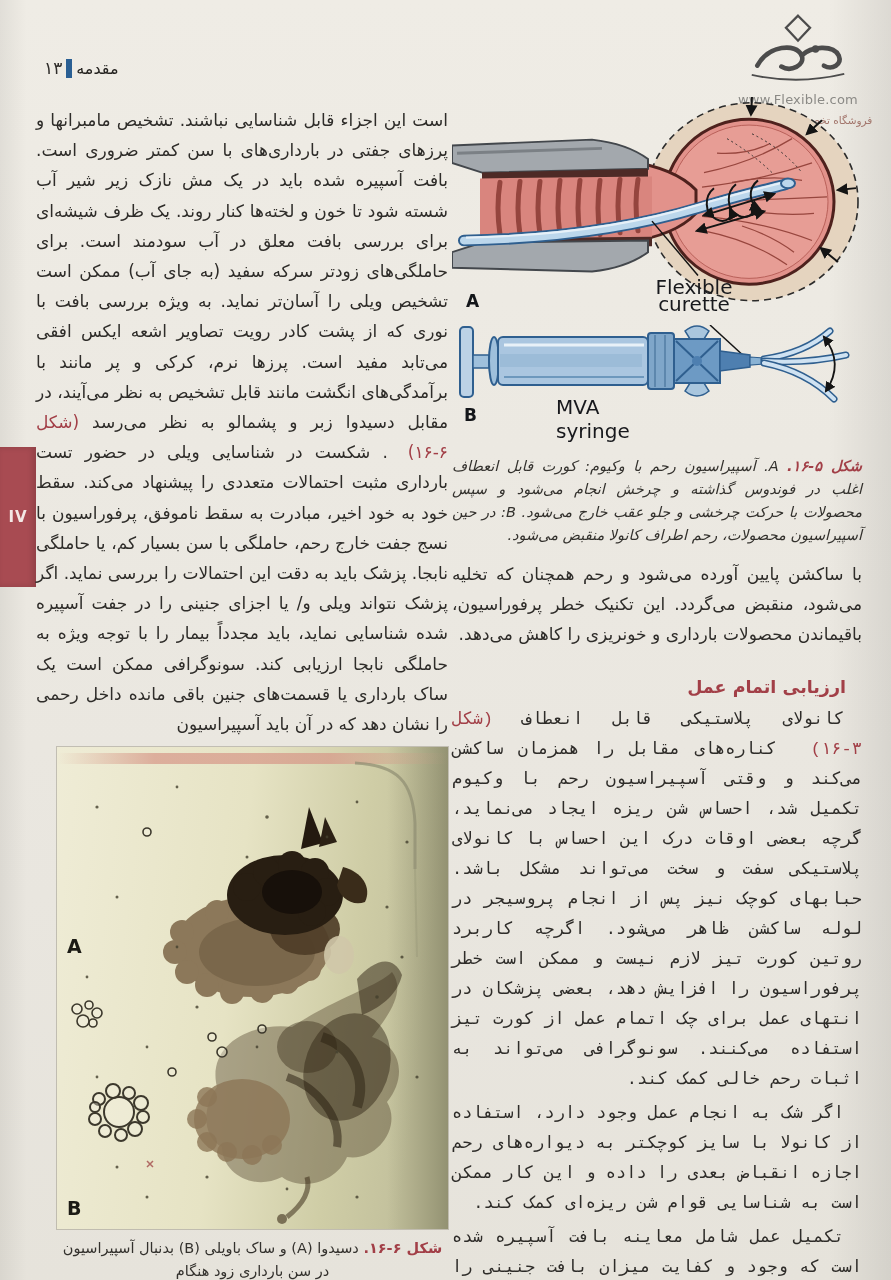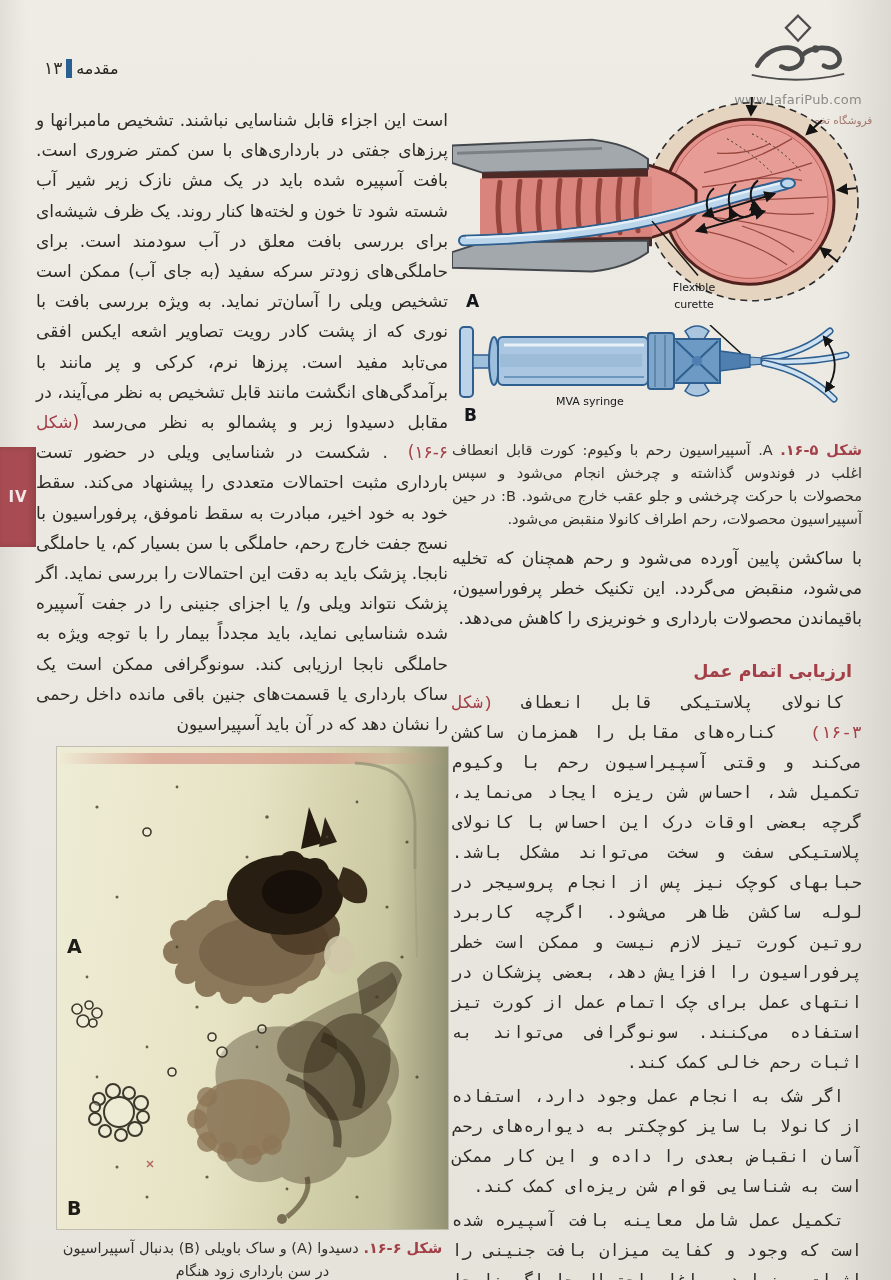--- a/index.html
+++ b/index.html
@@ -21,45 +21,45 @@
   .fa{direction:rtl; unicode-bidi:plaintext;}
   
   .hdr-left{position:absolute;top:58px;left:44px;display:flex;direction:ltr;align-items:center;gap:4px;}
   .pgnum{font-size:17px;color:#2f2d2a;}
   .hdr-bar{display:inline-block;width:6px;height:19px;background:var(--hdr-blue);}
   .hdr-title{font-size:16px;color:#262421;}
   .logo{position:absolute;top:12px;right:18px;width:150px;text-align:center;}
   .logo-url{font-size:13px;color:#8b8a86;margin-top:2px;letter-spacing:.2px;}
   .logo-tagline{font-size:10.5px;color:#a3766c;margin-top:7px;}
   
-  .side-tab{position:absolute;left:0;top:447px;width:36px;height:100px;background:var(--tab-red);
+  .side-tab{position:absolute;left:0;top:447px;width:36px;height:140px;background:var(--tab-red);
     display:flex;align-items:center;justify-content:center;box-shadow:inset -3px 0 6px rgba(0,0,0,.15);}
   .side-tab span{color:#f3e9e6;font-size:15px;font-weight:bold;letter-spacing:1px;}
   
   .col{position:absolute;top:95px;}
   .col-left{left:36px;width:412px;top:105px;}
   .col-right{left:452px;width:410px;}
   .body{font-size:17px;line-height:30px;text-align:justify;margin:0;}
   .col-left .body{line-height:30.2px;}
   .indent{text-indent:18px;font-family:Liberation Mono, monospace;}
   .mt12{margin-top:12px;}
   .ref{color:var(--red);margin-left:20px;}
-  .sec-head{color:var(--red);font-size:17.5px;font-weight:bold;margin:28px 10px 8px 0;}
+  .sec-head{color:var(--red);font-size:17.5px;font-weight:bold;margin:28px 16px 8px 0;}
   .caption{font-size:14.5px;line-height:23px;color:#33312d;}
-  .caption.just{text-align:justify;margin-top:6px;}
+  .caption.just{text-align:justify;margin-top:22px;font-style:italic;}
   .caption.center{text-align:center;margin-top:8px;}
   .cap-num{color:var(--red);font-weight:bold;}
   
   .figA{position:relative;height:228px;}
   .figB{position:relative;height:108px;margin-top:2px;}
   .figA svg,.figB svg{display:block;width:100%;height:100%;}
   .fig-label{position:absolute;font-weight:bold;font-size:17px;color:#14161a;}
   .lblA{left:14px;top:196px;}
   .lblB{left:12px;top:80px;}
-  .annot{position:absolute;font-size:11px;color:#17181c;direction:ltr;}
+  .annot{position:absolute;font-size:20px;color:#17181c;direction:ltr;}
   .annot-curette{left:200px;top:184px;width:84px;text-align:center;line-height:17px;}
   .annot-syringe{left:104px;top:70px;width:120px;}
   
   .photo-fig{width:391px;margin:8px 0 0 auto;}
   .photo-wrap{position:relative;width:391px;height:482px;outline:1px solid rgba(120,115,95,.35);}
   .photo-wrap svg{display:block;width:100%;height:100%;}
   .ph-label{position:absolute;font-weight:bold;font-size:19px;color:#1c1b15;}
   .ph-a{left:10px;top:188px;}
   .ph-b{left:10px;top:450px;}
   .photo-caption{margin-top:8px;}
@@ -80,21 +80,21 @@
   </div>
 
   <div class="logo">
     <svg viewBox="0 0 120 80" width="118" height="74">
       <path d="M60,4 L73,17 L60,31 L47,17 Z" fill="none" stroke="#4c4c4c" stroke-width="2.5"></path>
       <path d="M16,58 C28,36 58,33 64,47 C68,58 52,65 42,59" fill="none" stroke="#4c4c4c" stroke-width="5" stroke-linecap="round"></path>
       <path d="M64,47 C74,37 98,35 104,47 C108,57 97,63 88,58" fill="none" stroke="#4c4c4c" stroke-width="5" stroke-linecap="round"></path>
       <circle cx="79" cy="40" r="4" fill="#4c4c4c"></circle>
       <path d="M10,68 Q60,79 110,67" fill="none" stroke="#4c4c4c" stroke-width="2"></path>
     </svg>
-    <div class="logo-url">www.JafariPub.com</div>
+    <div class="logo-url">www.Flexible.com</div>
     <div class="logo-tagline fa">فروشگاه تخصصی پزشکی جعفری نوین</div>
   </div>
 
   <section class="col col-left fa">
     <p class="body fa"><span>است این اجزاء قابل شناسایی نباشند. تشخیص مامبرانها و پرزهای جفتی در بارداری‌های با سن کمتر ضروری است. بافت آسپیره شده باید در یک مش نازک زیر شیر آب شسته شود تا خون و لخته‌ها کنار روند. یک ظرف شیشه‌ای برای بررسی بافت معلق در آب سودمند است. برای حاملگی‌های زودتر سرکه سفید (به جای آب) ممکن است تشخیص ویلی را آسان‌تر نماید. به ویژه بررسی بافت با نوری که از پشت کادر رویت تصاویر اشعه ایکس افقی می‌تابد مفید است. پرزها نرم، کرکی و پر مانند با برآمدگی‌های انگشت مانند قابل تشخیص به نظر می‌آیند، در مقابل دسیدوا زبر و پشمالو به نظر می‌رسد </span><span class="ref">(شکل ۶-۱۶)</span><span>. شکست در شناسایی ویلی در حضور تست بارداری مثبت احتمالات متعددی را پیشنهاد می‌کند. سقط خود به خود اخیر، مبادرت به سقط ناموفق، پرفوراسیون با نسج جفت خارج رحم، حاملگی با سن بسیار کم، یا حاملگی نابجا. پزشک باید به دقت این احتمالات را بررسی نماید. اگر پزشک نتواند ویلی و/ یا اجزای جنینی را در جفت آسپیره شده شناسایی نماید، باید مجدداً بیمار را با توجه ویژه به حاملگی نابجا ارزیابی کند. سونوگرافی ممکن است یک ساک بارداری یا قسمت‌های جنین باقی مانده داخل رحمی را نشان دهد که در آن باید آسپیراسیون</span></p>
 
     <figure class="photo-fig" style="margin-top:8px;">
       <div class="photo-wrap">
         <svg viewBox="0 0 391 482" preserveAspectRatio="none">
           <defs>
@@ -358,18 +358,18 @@
     </div>
 
     <div class="caption fa just"><span class="cap-num">شکل ۵-۱۶.</span><span> A. آسپیراسیون رحم با وکیوم: کورت قابل انعطاف اغلب در فوندوس گذاشته و چرخش انجام می‌شود و سپس محصولات با حرکت چرخشی و جلو عقب خارج می‌شود. B: در حین آسپیراسیون محصولات، رحم اطراف کانولا منقبض می‌شود.</span></div>
 
     <p class="body fa mt12">با ساکشن پایین آورده می‌شود و رحم همچنان که تخلیه می‌شود، منقبض می‌گردد. این تکنیک خطر پرفوراسیون، باقیماندن محصولات بارداری و خونریزی را کاهش می‌دهد.</p>
 
     <h2 class="sec-head fa">ارزیابی اتمام عمل</h2>
 
     <p class="body fa indent"><span>کانولای پلاستیکی قابل انعطاف </span><span class="ref">(شکل ۳-۱۶)</span><span> کناره‌های مقابل را همزمان ساکشن می‌کند و وقتی آسپیراسیون رحم با وکیوم تکمیل شد، احساس شن ریزه ایجاد می‌نماید، گرچه بعضی اوقات درک این احساس با کانولای پلاستیکی سفت و سخت می‌تواند مشکل باشد. حبابهای کوچک نیز پس از انجام پروسیجر در لوله ساکشن ظاهر می‌شود. اگرچه کاربرد روتین کورت تیز لازم نیست و ممکن است خطر پرفوراسیون را افزایش دهد، بعضی پزشکان در انتهای عمل برای چک اتمام عمل از کورت تیز استفاده می‌کنند. سونوگرافی می‌تواند به اثبات رحم خالی کمک کند.</span></p>
 
-    <p class="body fa indent" style="margin-top:4px;">اگر شک به انجام عمل وجود دارد، استفاده از کانولا با سایز کوچکتر به دیواره‌های رحم آسان انقباض بعدی را داده و این کار ممکن است به شناسایی قوام شن ریزه‌ای کمک کند.</p>
+    <p class="body fa indent" style="margin-top:4px;">اگر شک به انجام عمل وجود دارد، استفاده از کانولا با سایز کوچکتر به دیواره‌های رحم اجازه انقباض بعدی را داده و این کار ممکن است به شناسایی قوام شن ریزه‌ای کمک کند.</p>
     <p class="body fa indent" style="margin-top:4px;">تکمیل عمل شامل معاینه بافت آسپیره شده است که وجود و کفایت میزان بافت جنینی را اثبات می‌نماید و اغلب احتمال حاملگی نابجا و محصولات بارداری باقیمانده را رد می‌کند.</p>
     <p class="body fa indent" style="margin-top:4px;">حاملگی‌های با سن بارداری ۱۰ هفته و بیشتر اجزاء جنینی قابل تشخیص را خواهند داشت. در حاملگی‌های زودتر ممکن</p>
   </section>
 
 </div>
 
 </body></html>

